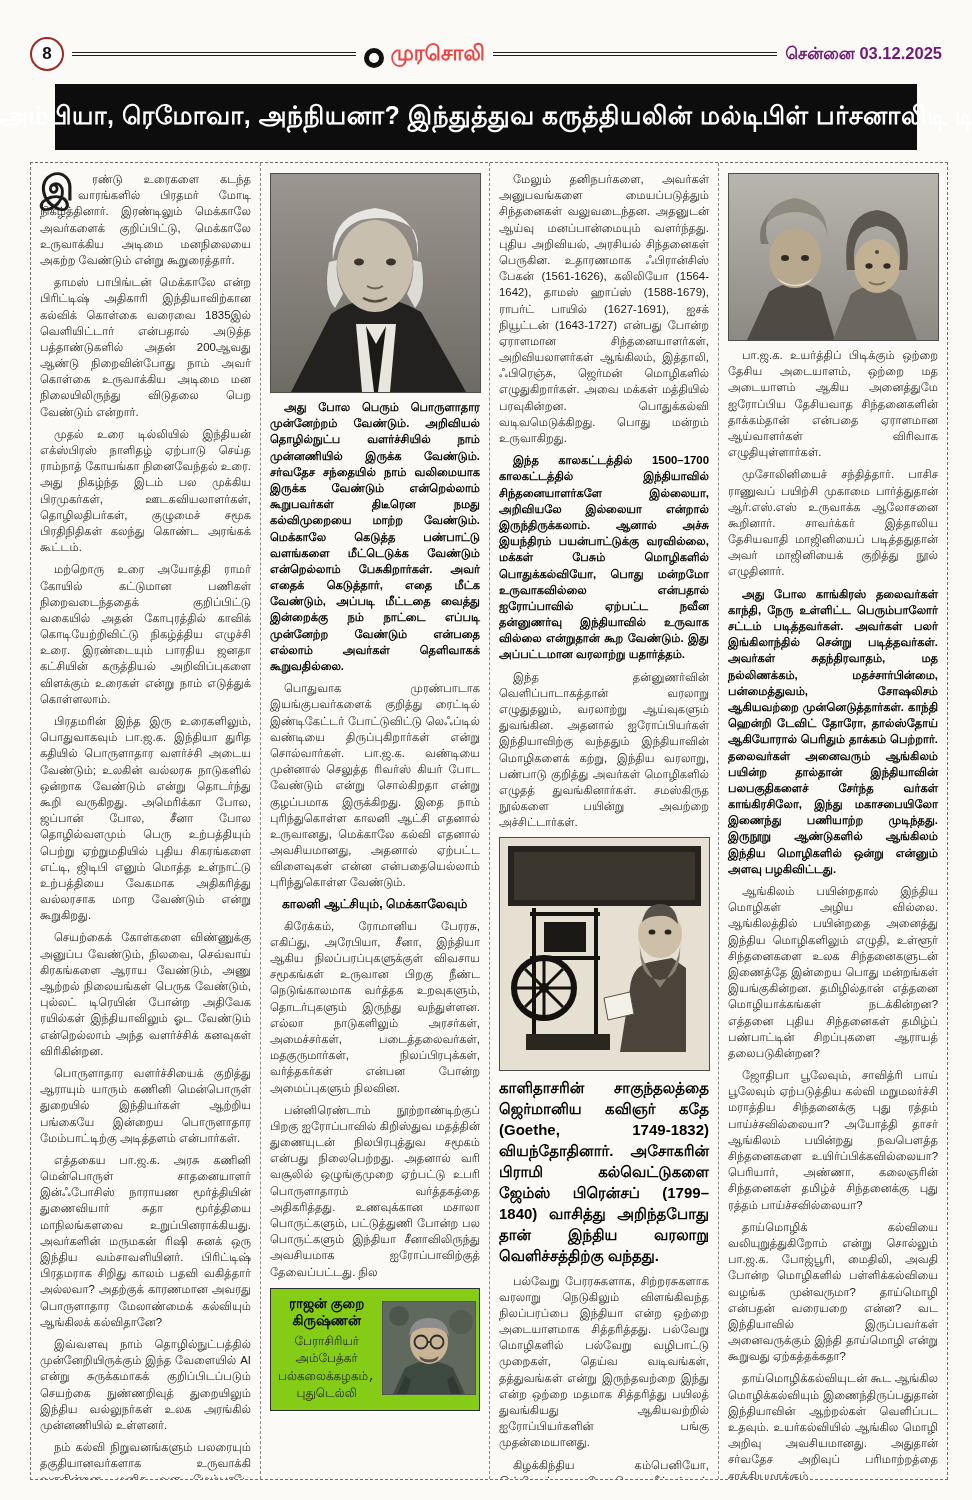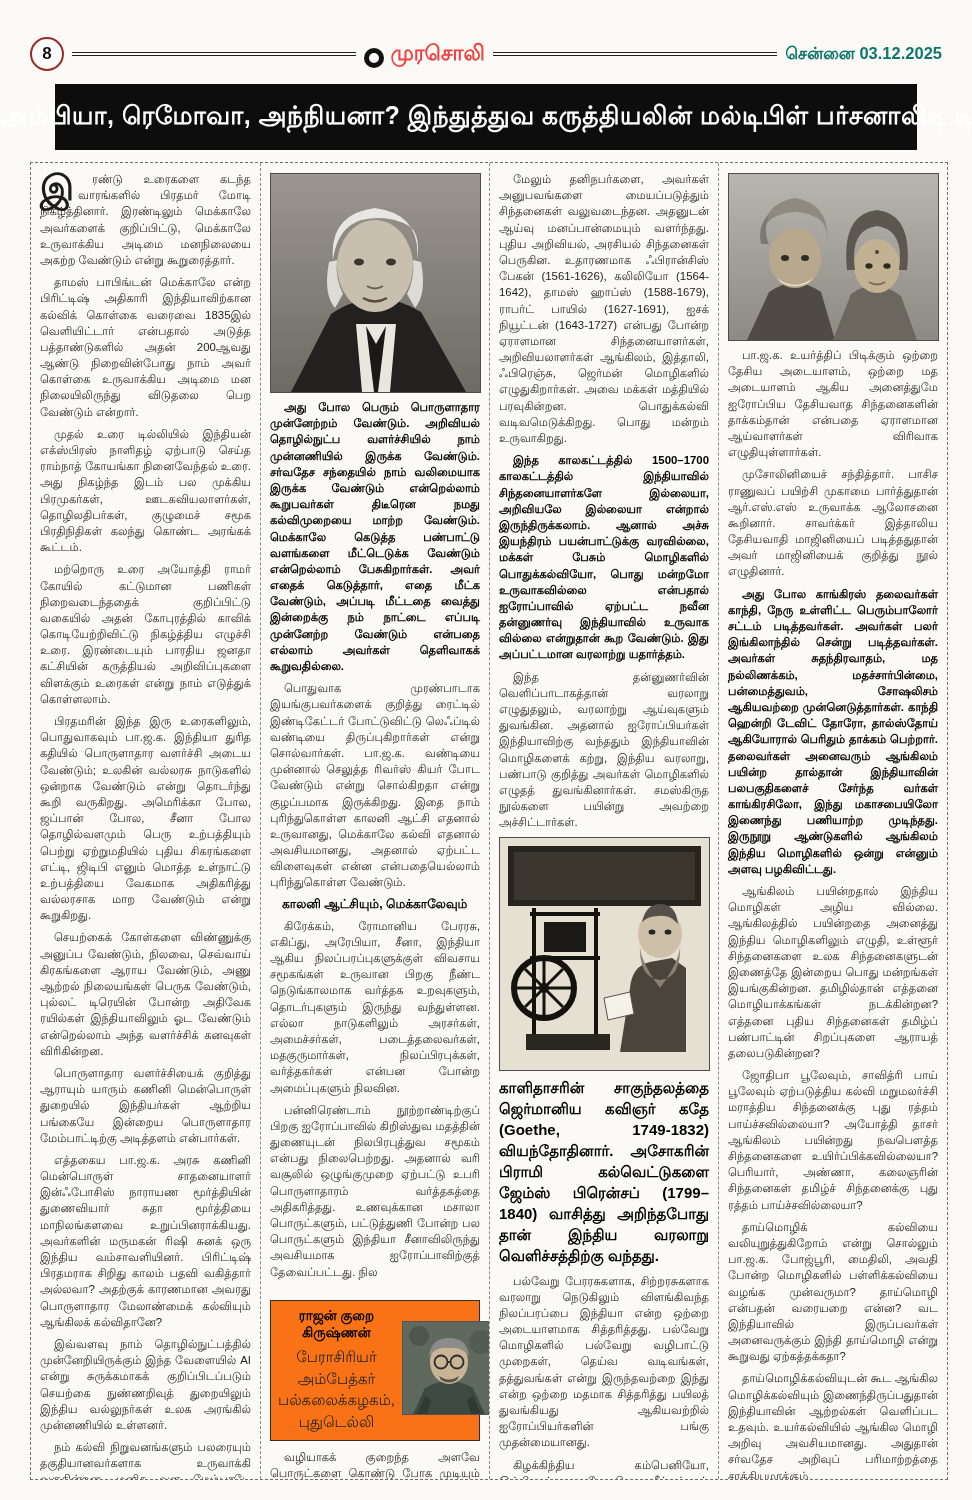--- a/index.html
+++ b/index.html
@@ -6,42 +6,42 @@
   .page{position:relative;width:972px;height:1500px;margin:0 auto;background:#fbfaf7;
         font-family:"Liberation Sans","DejaVu Sans",sans-serif;color:#1b1b1b;overflow:hidden;}
   
   .topbar{position:absolute;left:0;top:34px;width:972px;height:40px;display:flex;align-items:center;}
   .pagenum{width:30px;height:30px;margin-left:30px;border:2px solid #9c2b22;border-radius:50%;
            display:flex;align-items:center;justify-content:center;font-weight:bold;font-size:17px;color:#111;background:#fff;}
   .rule{flex:1;height:0;border-top:4px double #1f1f1f;margin:0 8px;}
   .masthead{display:flex;align-items:flex-end;gap:6px;font-weight:bold;font-size:21px;color:#ef4444;white-space:nowrap;}
   .masthead .emblem{width:20px;height:20px;border-radius:50%;background:#111;display:inline-block;position:relative;}
   .masthead .emblem:after{content:"";position:absolute;left:5px;top:5px;width:10px;height:10px;border-radius:50%;background:#fbfaf7;}
-  .edition{font-weight:bold;font-size:16.5px;white-space:nowrap;margin-right:30px;color:#0f766e;}
+  .edition{font-weight:bold;font-size:16.5px;white-space:nowrap;margin-right:30px;color:#701a75;}
   
   .headlinebar{position:absolute;left:55px;top:84px;width:862px;height:66px;background:#0d0d0d;
                display:flex;align-items:center;justify-content:center;}
   .headlinebar h1{margin:0;color:#fff;font-size:25px;font-weight:bold;letter-spacing:.5px;white-space:nowrap;}
   
   .articlebox{position:absolute;left:30px;top:162px;width:916px;height:1316px;border:1.5px dashed #6f6f6f;
               display:flex;background:#fbfaf7;}
   .col{width:229px;box-sizing:border-box;padding:8px 9px 6px 9px;height:100%;overflow:hidden;}
   .col + .col{border-left:1px dashed #8a8a8a;}
   .para{margin:0 0 6px 0;font-size:11.4px;line-height:1.42;text-align:justify;text-indent:14px;color:#1c1c1c;}
   .para.bold{font-weight:bold;color:#000;}
   .dropcap{float:left;font-size:35px;line-height:.85;font-weight:bold;padding:2px 4px 0 0;text-indent:0;}
   .subhead{margin:4px 0 5px 0;font-size:12.2px;font-weight:bold;color:#000;text-indent:12px;}
   figure{margin:2px 0 6px 0;}
   figure svg{display:block;border:1px solid #4d4d4d;}
   .caption{margin:0 0 7px 0;font-size:15px;font-weight:bold;line-height:1.4;text-align:justify;color:#000;}
   
-  .authorbox{border:1.5px solid #2e2e2e;background:#f97316;margin:20px 0 8px 0;padding:7px;display:flex;gap:7px;align-items:center;}
+  .authorbox{border:1.5px solid #2e2e2e;background:#84cc16;margin:8px 0 8px 0;padding:7px;display:flex;gap:7px;align-items:center;}
   .authorbox .info{flex:1;text-align:center;}
   .authorbox .name{font-weight:bold;font-size:13.4px;margin-bottom:4px;color:#000;}
-  .authorbox .meta{font-size:15px;line-height:1.45;color:#222;}
+  .authorbox .meta{font-size:12px;line-height:1.45;color:#222;font-family:Liberation Mono, monospace;}
   .authorbox svg{border:1px solid #555;}
 </style>
 </head>
 <body>
 
 <div class="page">
 
   <div class="topbar">
     <div class="pagenum">
       <span>8</span>
@@ -116,21 +116,20 @@
     <path d="M14 92 l8-18 6 4 -4 14 Z M78 92 l-8-18 -6 4 4 14 Z" fill="#2e3a33"></path>
     <ellipse cx="46" cy="40" rx="19" ry="22" fill="#c9b496"></ellipse>
     <path d="M26 34 Q28 16 46 16 Q64 16 66 34 Q58 24 46 26 Q34 24 26 34 Z" fill="#8c8c8c"></path>
     <circle cx="38" cy="40" r="6.5" fill="none" stroke="#2c2c2c" stroke-width="1.8"></circle>
     <circle cx="54" cy="40" r="6.5" fill="none" stroke="#2c2c2c" stroke-width="1.8"></circle>
     <path d="M44.5 40 h3" stroke="#2c2c2c" stroke-width="1.8"></path>
     <path d="M36 54 q10 7 20 0 l-2 4 q-8 5 -16 0 Z" fill="#5a5248"></path>
   </svg>
 </div>
         </div>
-        <p class="para">வழியாகக் குறைந்த அளவே பொருட்களை கொண்டு போக முடியும் என்பதால் கடல் மார்க்கத்தை கண்டுபிடிக்க ஒரு தேவை இருந்தது.</p>
       </div>
       <div class="col">
         <p class="para">மேலும் தனிநபர்களை, அவர்கள் அனுபவங்களை மையப்படுத்தும் சிந்தனைகள் வலுவடைந்தன. அதனுடன் ஆய்வு மனப்பான்மையும் வளர்ந்தது. புதிய அறிவியல், அரசியல் சிந்தனைகள் பெருகின. உதாரணமாக ஃபிரான்சிஸ் பேகன் (1561-1626), கலிலியோ (1564-1642), தாமஸ் ஹாப்ஸ் (1588-1679), ராபர்ட் பாயில் (1627-1691), ஐசக் நியூட்டன் (1643-1727) என்பது போன்ற ஏராளமான சிந்தனையாளர்கள், அறிவியலாளர்கள் ஆங்கிலம், இத்தாலி, ஃபிரெஞ்சு, ஜெர்மன் மொழிகளில் எழுதுகிறார்கள். அவை மக்கள் மத்தியில் பரவுகின்றன. பொதுக்கல்வி வடிவமெடுக்கிறது. பொது மன்றம் உருவாகிறது.</p>
         <p class="para bold">இந்த காலகட்டத்தில் 1500–1700 காலகட்டத்தில் இந்தியாவில் சிந்தனையாளர்களே இல்லையா, அறிவியலே இல்லையா என்றால் இருந்திருக்கலாம். ஆனால் அச்சு இயந்திரம் பயன்பாட்டுக்கு வரவில்லை, மக்கள் பேசும் மொழிகளில் பொதுக்கல்வியோ, பொது மன்றமோ உருவாகவில்லை என்பதால் ஐரோப்பாவில் ஏற்பட்ட நவீன தன்னுணர்வு இந்தியாவில் உருவாக வில்லை என்றுதான் கூற வேண்டும். இது அப்பட்டமான வரலாற்று யதார்த்தம்.</p>
         <p class="para">இந்த தன்னுணர்வின் வெளிப்பாடாகத்தான் வரலாறு எழுதுதலும், வரலாற்று ஆய்வுகளும் துவங்கின. அதனால் ஐரோப்பியர்கள் இந்தியாவிற்கு வந்ததும் இந்தியாவின் மொழிகளைக் கற்று, இந்திய வரலாறு, பண்பாடு குறித்து அவர்கள் மொழிகளில் எழுதத் துவங்கினார்கள். சமஸ்கிருத நூல்களை பயின்று அவற்றை அச்சிட்டார்கள்.</p>
         <figure>
   <svg width="209" height="232" viewBox="0 0 209 232" xmlns="http://www.w3.org/2000/svg">
     <rect width="209" height="232" fill="#e6e0d2"></rect>
     <rect x="8" y="8" width="193" height="60" fill="#27241f"></rect>
     <rect x="14" y="14" width="181" height="48" fill="#3c372e"></rect>

